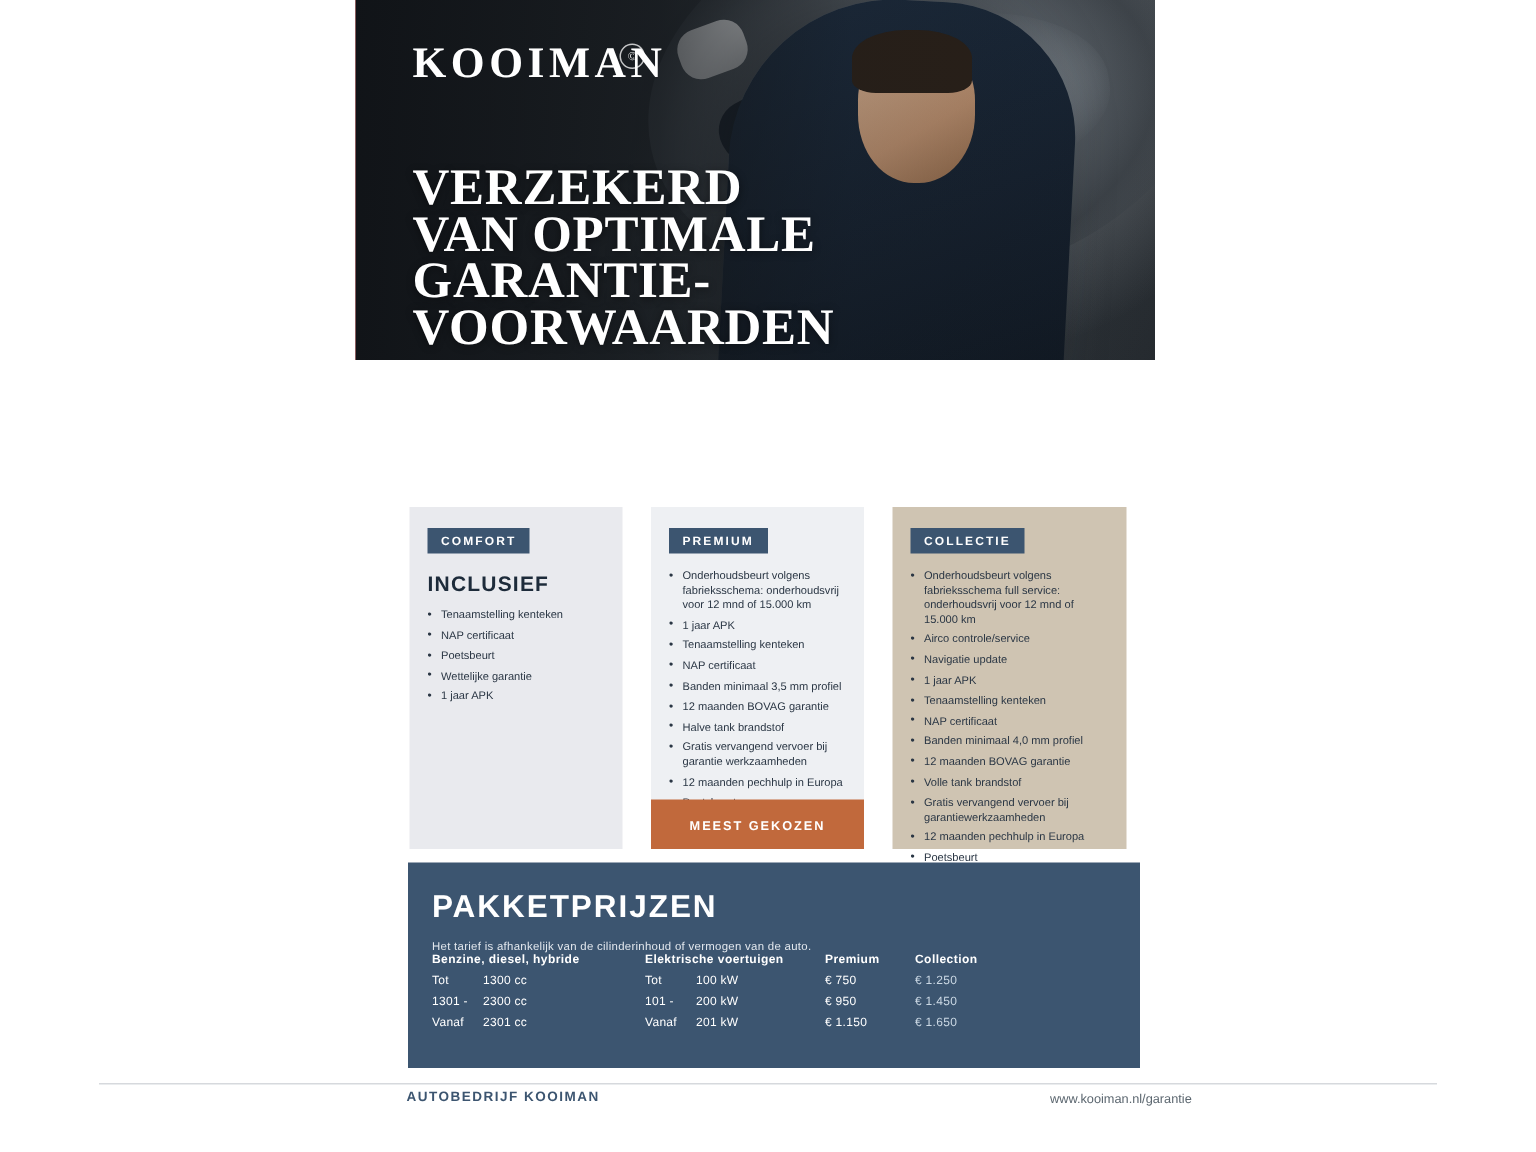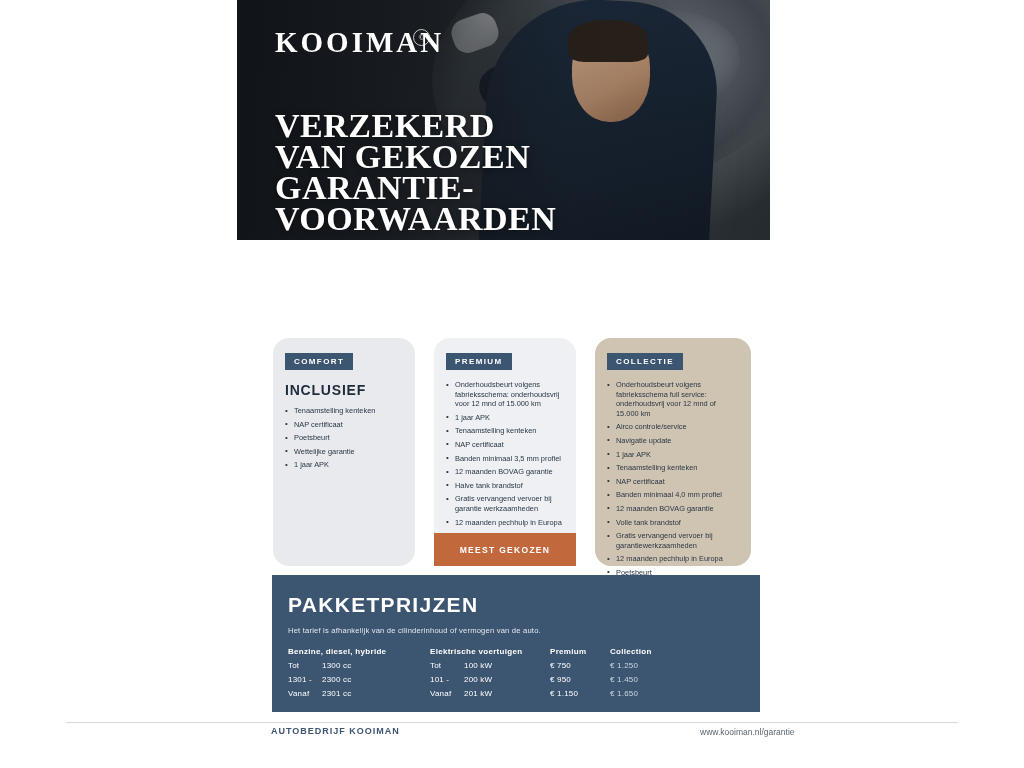--- a/index.html
+++ b/index.html
@@ -172,21 +172,20 @@
     top: 338px;
     width: 478px;
     height: 228px;
   }
   .card {
     position: absolute;
     top: 0;
     height: 228px;
     box-sizing: border-box;
     padding: 12px 12px 10px 12px;
-    border-radius: 16px;
   }
   .card.comfort { left: 0px;   width: 142px; background: #e9eaee; }
   .card.premium { left: 161px; width: 142px; background: #eef0f3; }
   .card.collectie { left: 322px; width: 156px; background: #cfc4b2; }
 
   .badge {
     display: inline-block;
     background: #3c5570;
     color: #ffffff;
     font-size: 8px;
@@ -258,21 +257,21 @@
     box-sizing: border-box;
     padding: 18px 30px 0 16px;
   }
   .prices h2 {
     margin: 0;
     font-size: 21px;
     font-weight: 700;
     letter-spacing: 1.3px;
   }
   .prices .note {
-    margin: 9px 0 12px 0;
+    margin: 9px 0 0 0;
     font-size: 7.6px;
     color: #e3e8ee;
     letter-spacing: 0.2px;
   }
   .price-table {
     position: relative;
     margin-top: 0;
     width: 100%;
   }
   .price-head {
@@ -340,21 +339,21 @@
       <div class="hero-head"></div>
       <div class="hero-hair"></div>
     </div>
     <div class="hero-shade"></div>
 
     <div class="hero-logo">KOOIMAN</div>
     <div class="hero-logo-mark">©</div>
 
     <div class="hero-heading">
       <div>VERZEKERD</div>
-      <div>VAN GEKOZEN</div>
+      <div>VAN OPTIMALE</div>
       <div>GARANTIE-</div>
       <div>VOORWAARDEN</div>
     </div>
 
     <div class="hero-sub">AFLEVERPAKKETTEN</div>
   </div>
 
   <div class="cards">
 
     <div class="card comfort">

